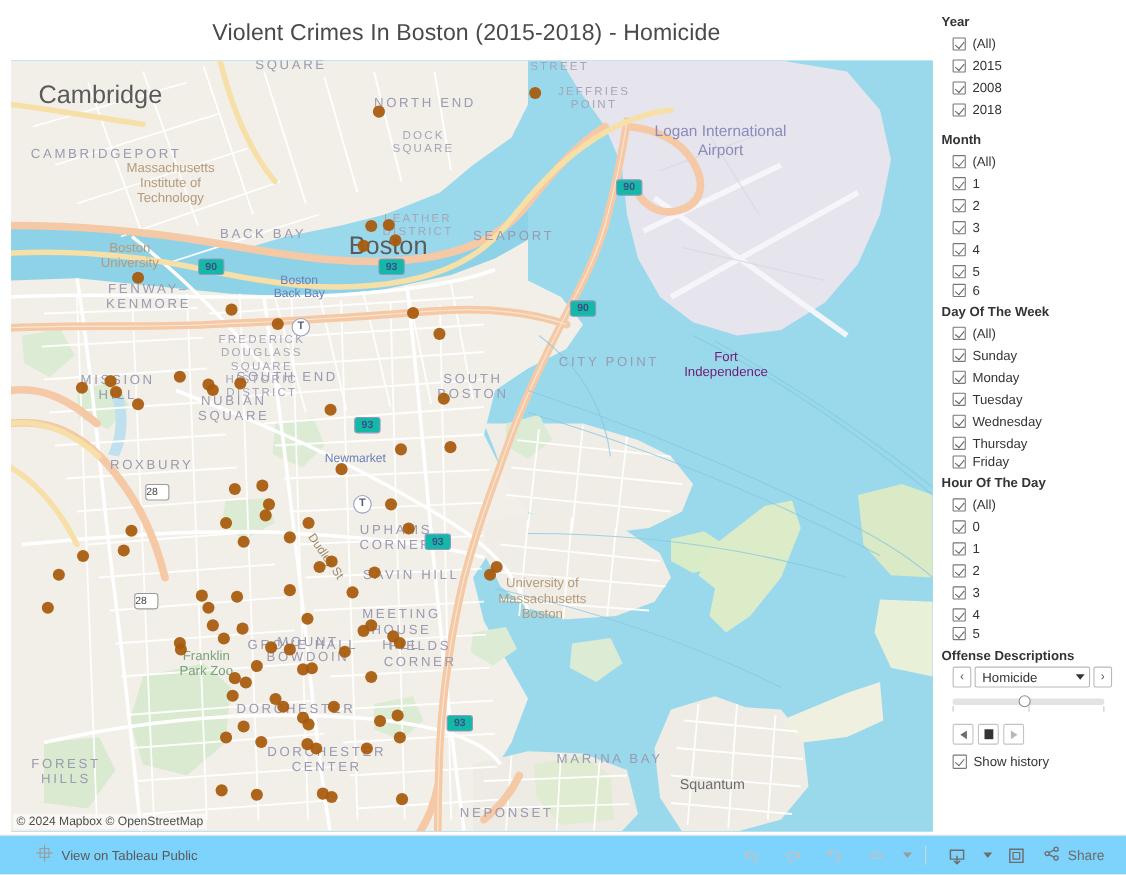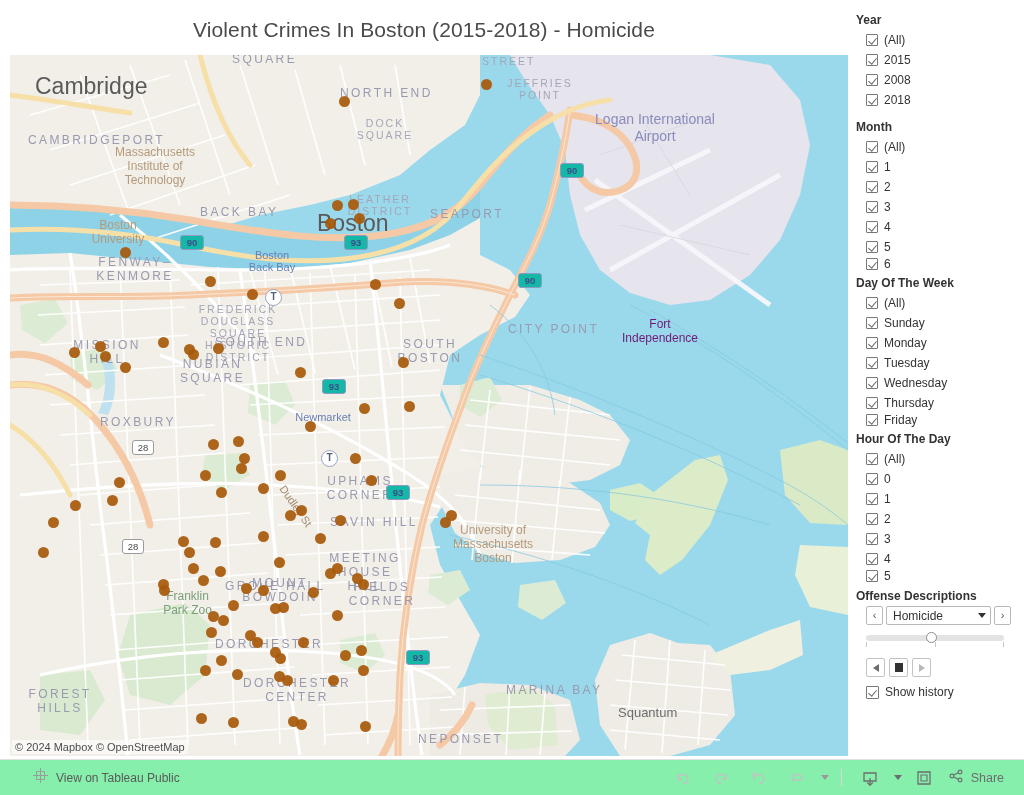--- a/index.html
+++ b/index.html
@@ -76,21 +76,21 @@
     border-radius: 3px;
     background: #fff;
     color: #3f4d87;
     font-size: 9.5px; font-weight: 700;
     text-align: center; line-height: 13px;
   }
   .shield.i { background:#14b8a6; border-color:#8f9ac4; }
   .shield-hw {
     position:absolute; z-index:22;
     width:22px; height:15px; border:1px solid #9b9b9b; border-radius:3px;
-    background:#fff; color:#4a4a4a; font-size:9.5px; text-align:center; line-height:13px;
+    background:#fff; color:#4a4a4a; font-size:9.5px; line-height:13px;
   }
   .tstop {
     position:absolute; z-index:23;
     width:17px;height:17px;border-radius:50%;
     border:1.5px solid #9aa3c0;background:#fff;
     color:#55617f;font-size:10px;text-align:center;line-height:14px;font-weight:600;
   }
 
   .dot {
     position: absolute;
@@ -194,21 +194,21 @@
   .sq { width:8px;height:9px;background:#333;}
   .hist-row { display:flex; align-items:center; padding-left:10px; margin-top:8px;}
   .hist-row .cb { width:13px;height:13px; }
   .hist-row .lab { font-size:12px;color:#333;}
 
   
   .botbar {
     position: absolute;
     left: 0; bottom: 0;
     width: 1024px; height: 36px;
-    background: #86efac;
+    background: #7dd3fc;
     border-top: 1px solid #e0e0e0;
     display: flex; align-items: center;
   }
   .tab-public {
     display:flex; align-items:center; gap:7px;
     margin-left: 32px;
   }
   .tab-public .lbl { font-size: 12px; color:#5a5a5a; }
   .bot-right {
     margin-left: auto;

